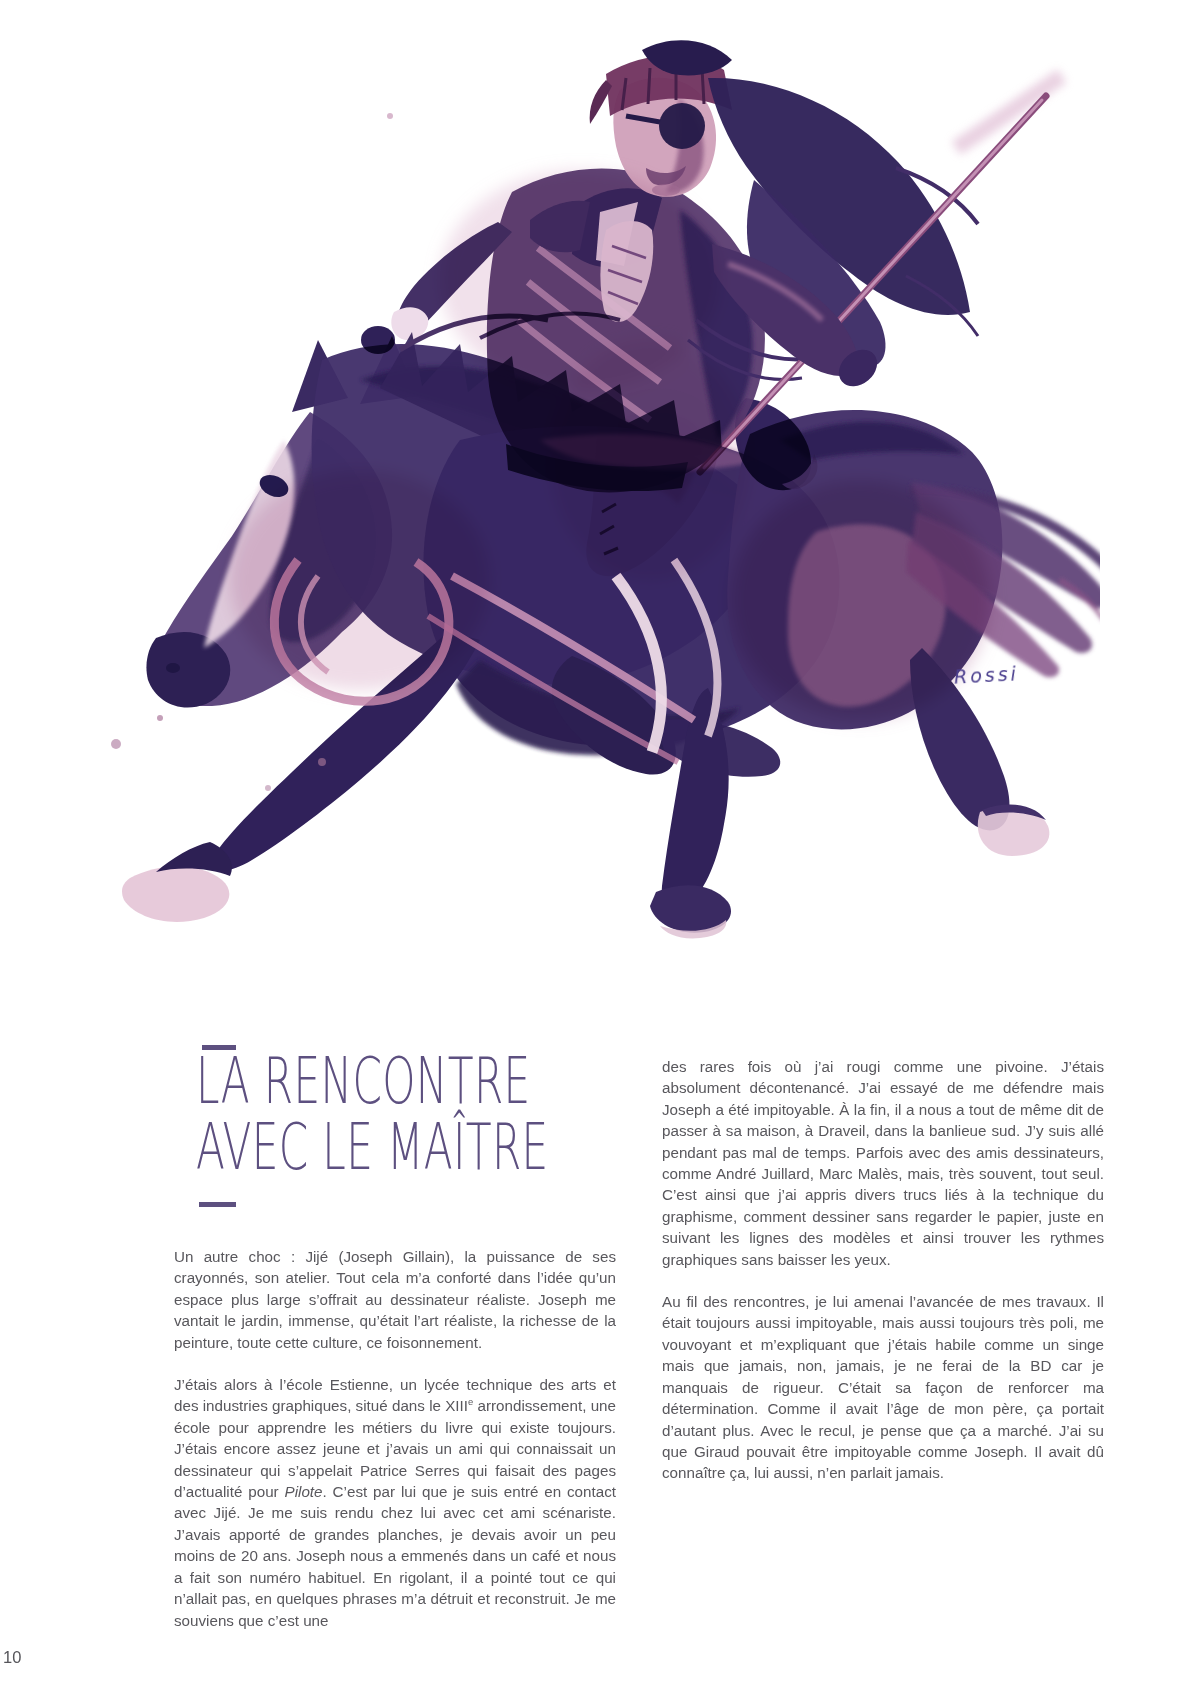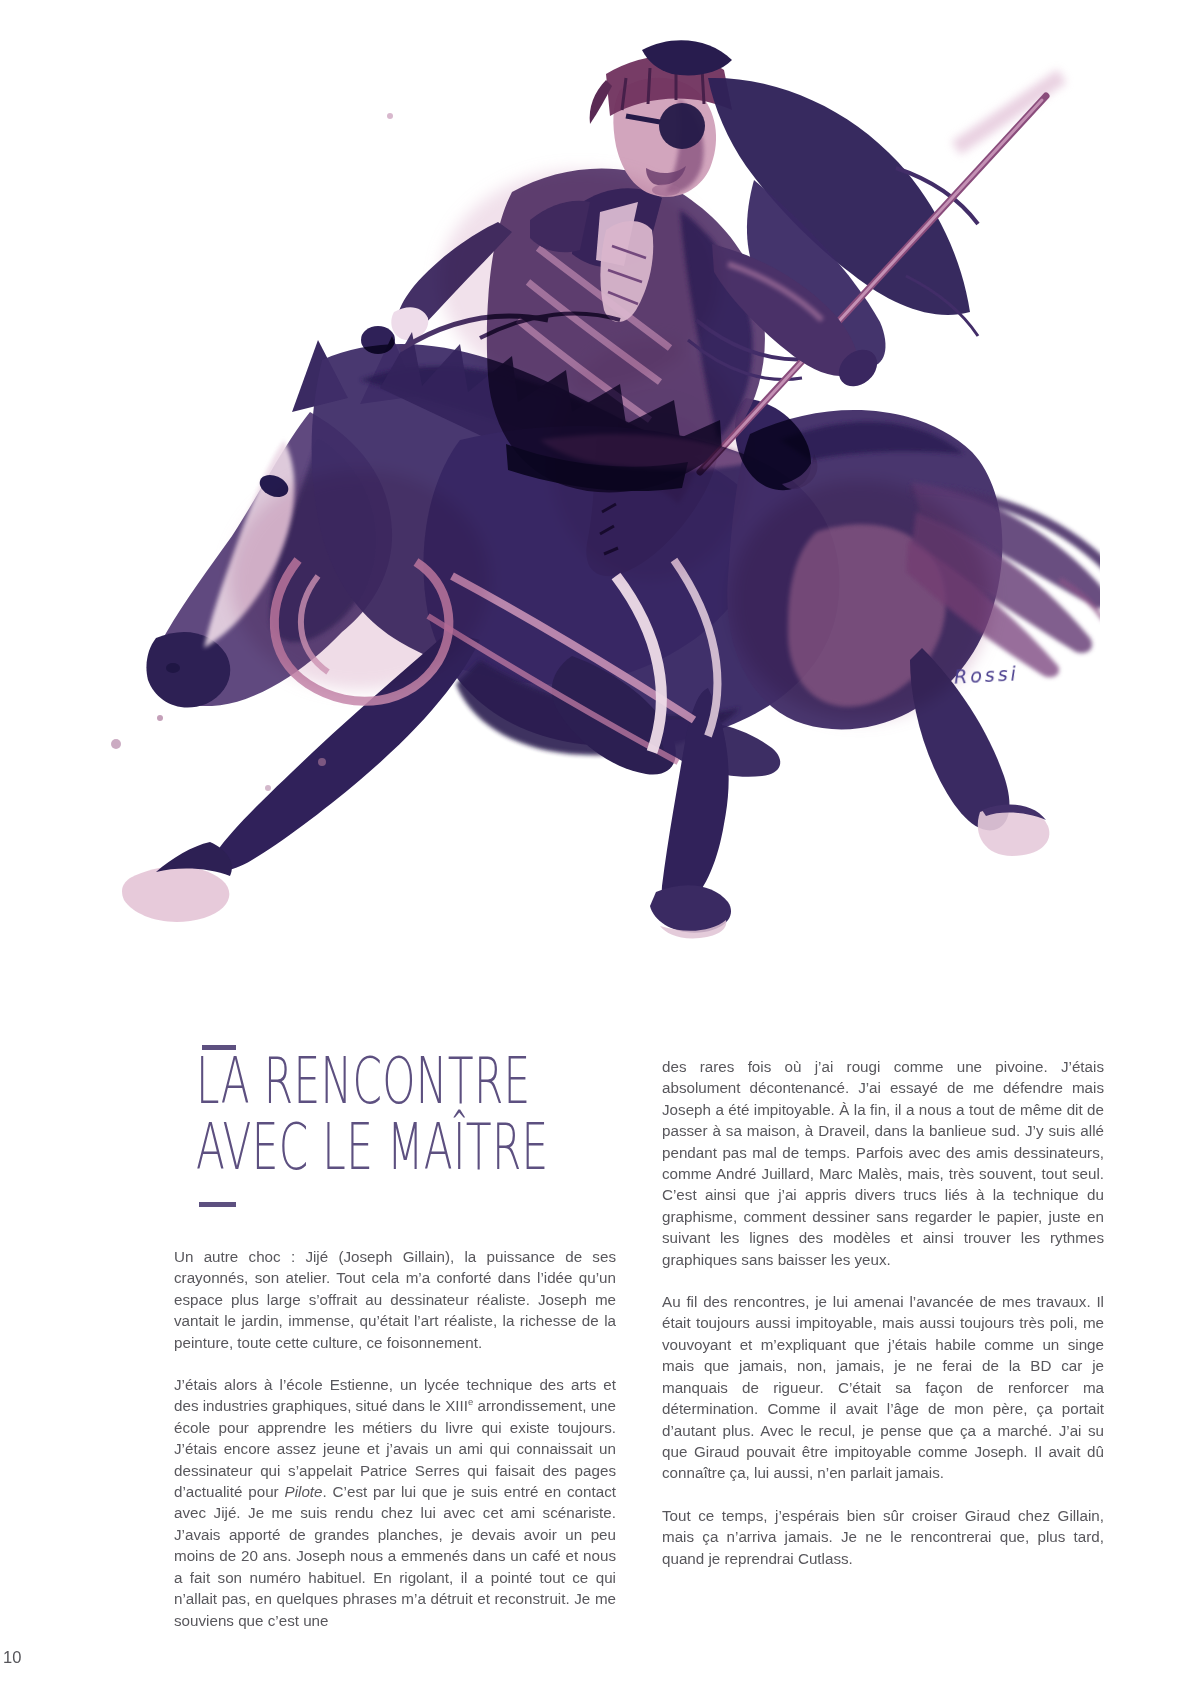--- a/index.html
+++ b/index.html
@@ -196,20 +196,19 @@
     <div class="dash dash-bottom"></div>
   </header>
 
   <div class="col col-left" id="col-left">
       <p><span>Un autre choc : Jijé (Joseph Gillain), la puissance de ses crayonnés, son atelier. Tout cela m’a conforté dans l’idée qu’un espace plus large s’offrait au dessinateur réaliste. Joseph me vantait le jardin, immense, qu’était l’art réaliste, la richesse de la peinture, toute cette culture, ce foisonnement.</span></p>
       <p><span>J’étais alors à l’école Estienne, un lycée technique des arts et des industries graphiques, situé dans le XIII</span><sup>e</sup><span> arrondissement, une école pour apprendre les métiers du livre qui existe toujours. J’étais encore assez jeune et j’avais un ami qui connaissait un dessinateur qui s’appelait Patrice Serres qui faisait des pages d’actualité pour </span><i>Pilote</i><span>. C’est par lui que je suis entré en contact avec Jijé. Je me suis rendu chez lui avec cet ami scénariste. J’avais apporté de grandes planches, je devais avoir un peu moins de 20 ans. Joseph nous a emmenés dans un café et nous a fait son numéro habituel. En rigolant, il a pointé tout ce qui n’allait pas, en quelques phrases m’a détruit et reconstruit. Je me souviens que c’est une</span></p>
     </div>
   <div class="col col-right" id="col-right">
       <p><span>des rares fois où j’ai rougi comme une pivoine. J’étais absolument décontenancé. J’ai essayé de me défendre mais Joseph a été impitoyable. À la fin, il a nous a tout de même dit de passer à sa maison, à Draveil, dans la banlieue sud. J’y suis allé pendant pas mal de temps. Parfois avec des amis dessinateurs, comme André Juillard, Marc Malès, mais, très souvent, tout seul. C’est ainsi que j’ai appris divers trucs liés à la technique du graphisme, comment dessiner sans regarder le papier, juste en suivant les lignes des modèles et ainsi trouver les rythmes graphiques sans baisser les yeux.</span></p>
       <p><span>Au fil des rencontres, je lui amenai l’avancée de mes travaux. Il était toujours aussi impitoyable, mais aussi toujours très poli, me vouvoyant et m’expliquant que j’étais habile comme un singe mais que jamais, non, jamais, je ne ferai de la BD car je manquais de rigueur. C’était sa façon de renforcer ma détermination. Comme il avait l’âge de mon père, ça portait d’autant plus. Avec le recul, je pense que ça a marché. J’ai su que Giraud pouvait être impitoyable comme Joseph. Il avait dû connaître ça, lui aussi, n’en parlait jamais.</span></p>
-      <p><span>Tout ce temps, j’espérais bien sûr croiser Giraud chez Gillain, mais ça n’arriva jamais. Je ne le rencontrerai que, plus tard, quand je reprendrai Cutlass.</span></p>
     </div>
 
   <footer>
     <div class="pageno">10</div>
   </footer>
 
 </div>
 
 </body></html>

